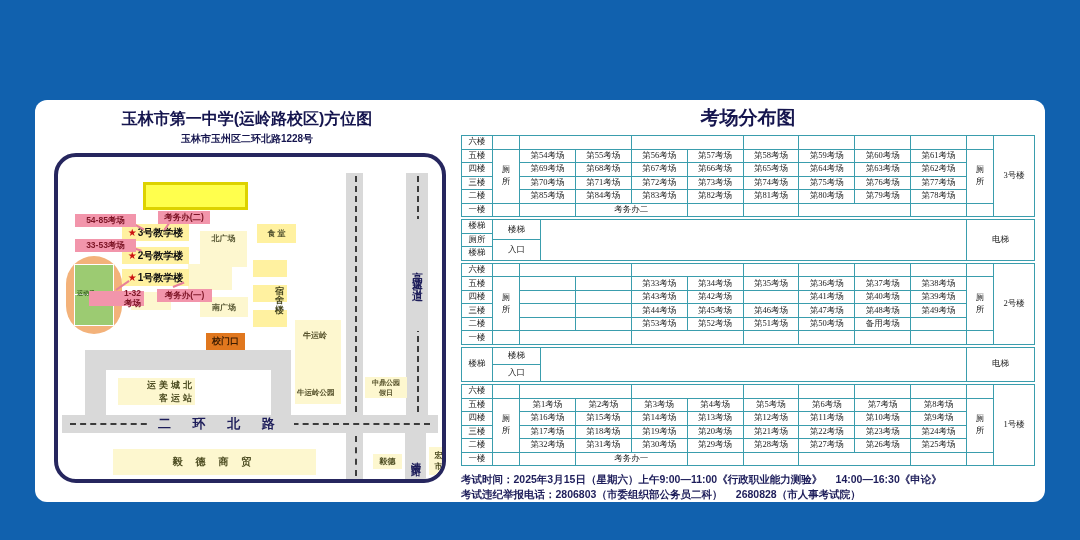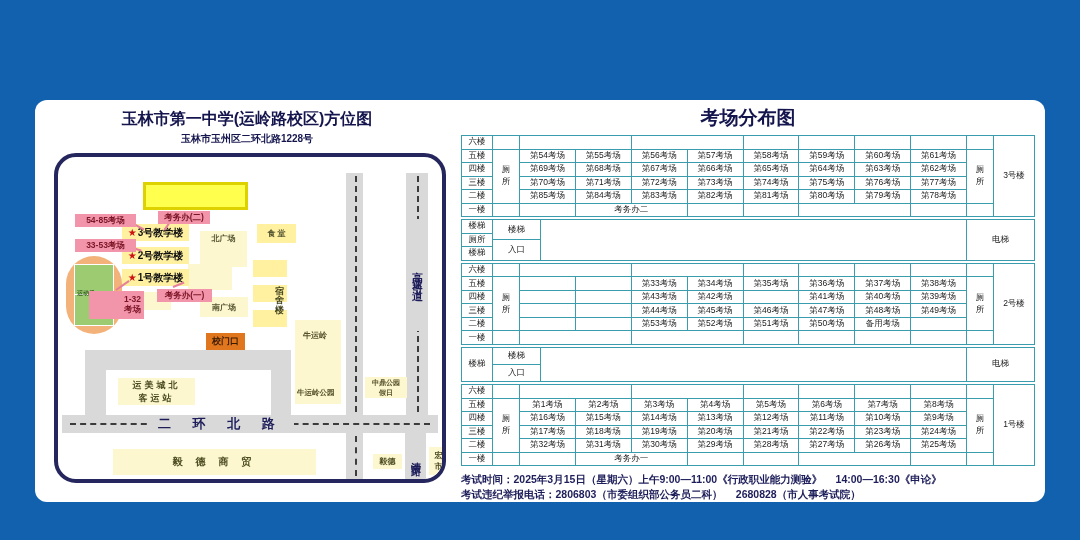--- a/index.html
+++ b/index.html
@@ -23,21 +23,21 @@
   .lbl{position:absolute;color:#23233f;font-weight:bold;}
   .pink{background:#f295ab;color:#7d1526;font-weight:bold;font-size:8.5px;display:flex;align-items:center;justify-content:center;z-index:4;}
   .pline{height:2px;background:#e87f9a;transform-origin:left center;z-index:3;}
   .teach{background:#fff1a0;display:flex;align-items:center;justify-content:center;font-size:10px;font-weight:bold;color:#111;z-index:2;white-space:nowrap;}
   .star{color:#cc1111;margin-right:1px;font-size:10px;position:static;}
   .fac{display:flex;align-items:center;justify-content:center;font-size:8px;font-weight:bold;color:#555531;text-align:center;}
   .vtext{writing-mode:vertical-rl;text-orientation:upright;display:flex;align-items:center;justify-content:center;font-weight:bold;color:#1d1d5a;}
   
   .dist-sec{flex:1;padding:4px 10px 0 2px;display:flex;flex-direction:column;}
   .dist-title{text-align:center;font-size:19px;font-weight:900;color:#15154e;margin:1px 0 4px 0;}
-  .bgrid{display:grid;grid-template-columns:30px 26px repeat(8,1fr) 26px 40px;grid-auto-rows:12.5px;gap:1px;background:#3a9dad;border:1px solid #3a9dad;}
+  .bgrid{display:grid;grid-template-columns:30px 26px repeat(8,1fr) 26px 40px;grid-auto-rows:12.5px;gap:1px;background:#3a9dad;border:1px solid #3a9dad;font-family:Liberation Serif, serif;}
   .sgrid{display:grid;grid-template-columns:30px 47px 1fr 67px;grid-template-rows:repeat(6,5.8px);gap:1px;background:#3a9dad;border:1px solid #3a9dad;margin:2px 0;}
   .sgrid-b{grid-template-rows:repeat(4,7.6px);}
   .bgrid>div,.sgrid>div{background:#fff;display:flex;align-items:center;justify-content:center;font-size:8.5px;color:#222;overflow:hidden;white-space:nowrap;}
   .floor-cell{font-size:9px;color:#333;}
   .toilet-cell{flex-direction:column;justify-content:space-evenly;font-size:9px;}
   .name-cell{font-size:9px;}
   .office-cell,.stair-cell,.elev-cell{font-size:9px;}
   .footer{margin-top:6px;color:#1d1d5a;font-weight:bold;font-size:10.5px;line-height:15px;}
 </style>
 </head>
@@ -118,33 +118,33 @@
 
         <div class="pline" style="left:72px;top:64px;width:16px;transform:rotate(28deg);"></div>
         <div class="pline" style="left:72px;top:89px;width:12px;transform:rotate(18deg);"></div>
         <div class="pline" style="left:58px;top:132px;width:16px;transform:rotate(-35deg);"></div>
         <div class="pline" style="left:112px;top:64px;width:10px;transform:rotate(125deg);"></div>
         <div class="pline" style="left:115px;top:129px;width:12px;transform:rotate(-22deg);"></div>
 
         <div class="pink" style="left:100px;top:54px;width:52px;height:13px;">考务办(二)</div>
         <div class="pink" style="left:17px;top:57px;width:61px;height:13px;">54-85考场</div>
         <div class="pink" style="left:17px;top:82px;width:61px;height:13px;">33-53考场</div>
-        <div class="pink" style="left:31px;top:134px;width:55px;height:28px;padding-left:35px;">1-32考场</div>
+        <div class="pink" style="left:31px;top:134px;width:55px;height:15px;padding-left:35px;">1-32考场</div>
         <div class="pink" style="left:99px;top:132px;width:55px;height:13px;">考务办(一)</div>
 
         <div style="left:148px;top:176px;width:39px;height:17px;background:#e0771e;display:flex;align-items:center;justify-content:center;font-size:9px;font-weight:bold;color:#3c1c00;z-index:2;">
             <span style="position:static;">校门口</span>
           </div>
 
         <div class="yl" style="left:237px;top:163px;width:46px;height:84px;">
           <div class="lbl" style="left:8px;top:10px;font-size:8px;color:#55512a;">牛运岭</div>
           <div class="lbl" style="left:2px;top:68px;font-size:7.5px;color:#55512a;">牛运岭公园</div>
         </div>
 
-        <div class="yl" style="left:60px;top:221px;width:77px;height:27px;display:flex;flex-direction:column;align-items:center;justify-content:center;font-size:9px;font-weight:bold;color:#4b4b20;">
+        <div class="yl" style="left:60px;top:221px;width:77px;height:27px;display:flex;flex-direction:column;align-items:flex-end;justify-content:center;font-size:9px;font-weight:bold;color:#4b4b20;">
           <span style="position:static;letter-spacing:3px;">运美城北</span>
           <span style="position:static;letter-spacing:3px;">客运站</span>
         </div>
 
         <div class="yl" style="left:307px;top:220px;width:42px;height:21px;display:flex;flex-direction:column;align-items:center;justify-content:center;font-size:7px;font-weight:bold;color:#55512a;">
           <span style="position:static;">中鼎公园</span>
           <span style="position:static;">假日</span>
         </div>
 
         <div class="yl fac" style="left:55px;top:292px;width:203px;height:26px;font-size:10px;color:#4b4b20;letter-spacing:5px;">

